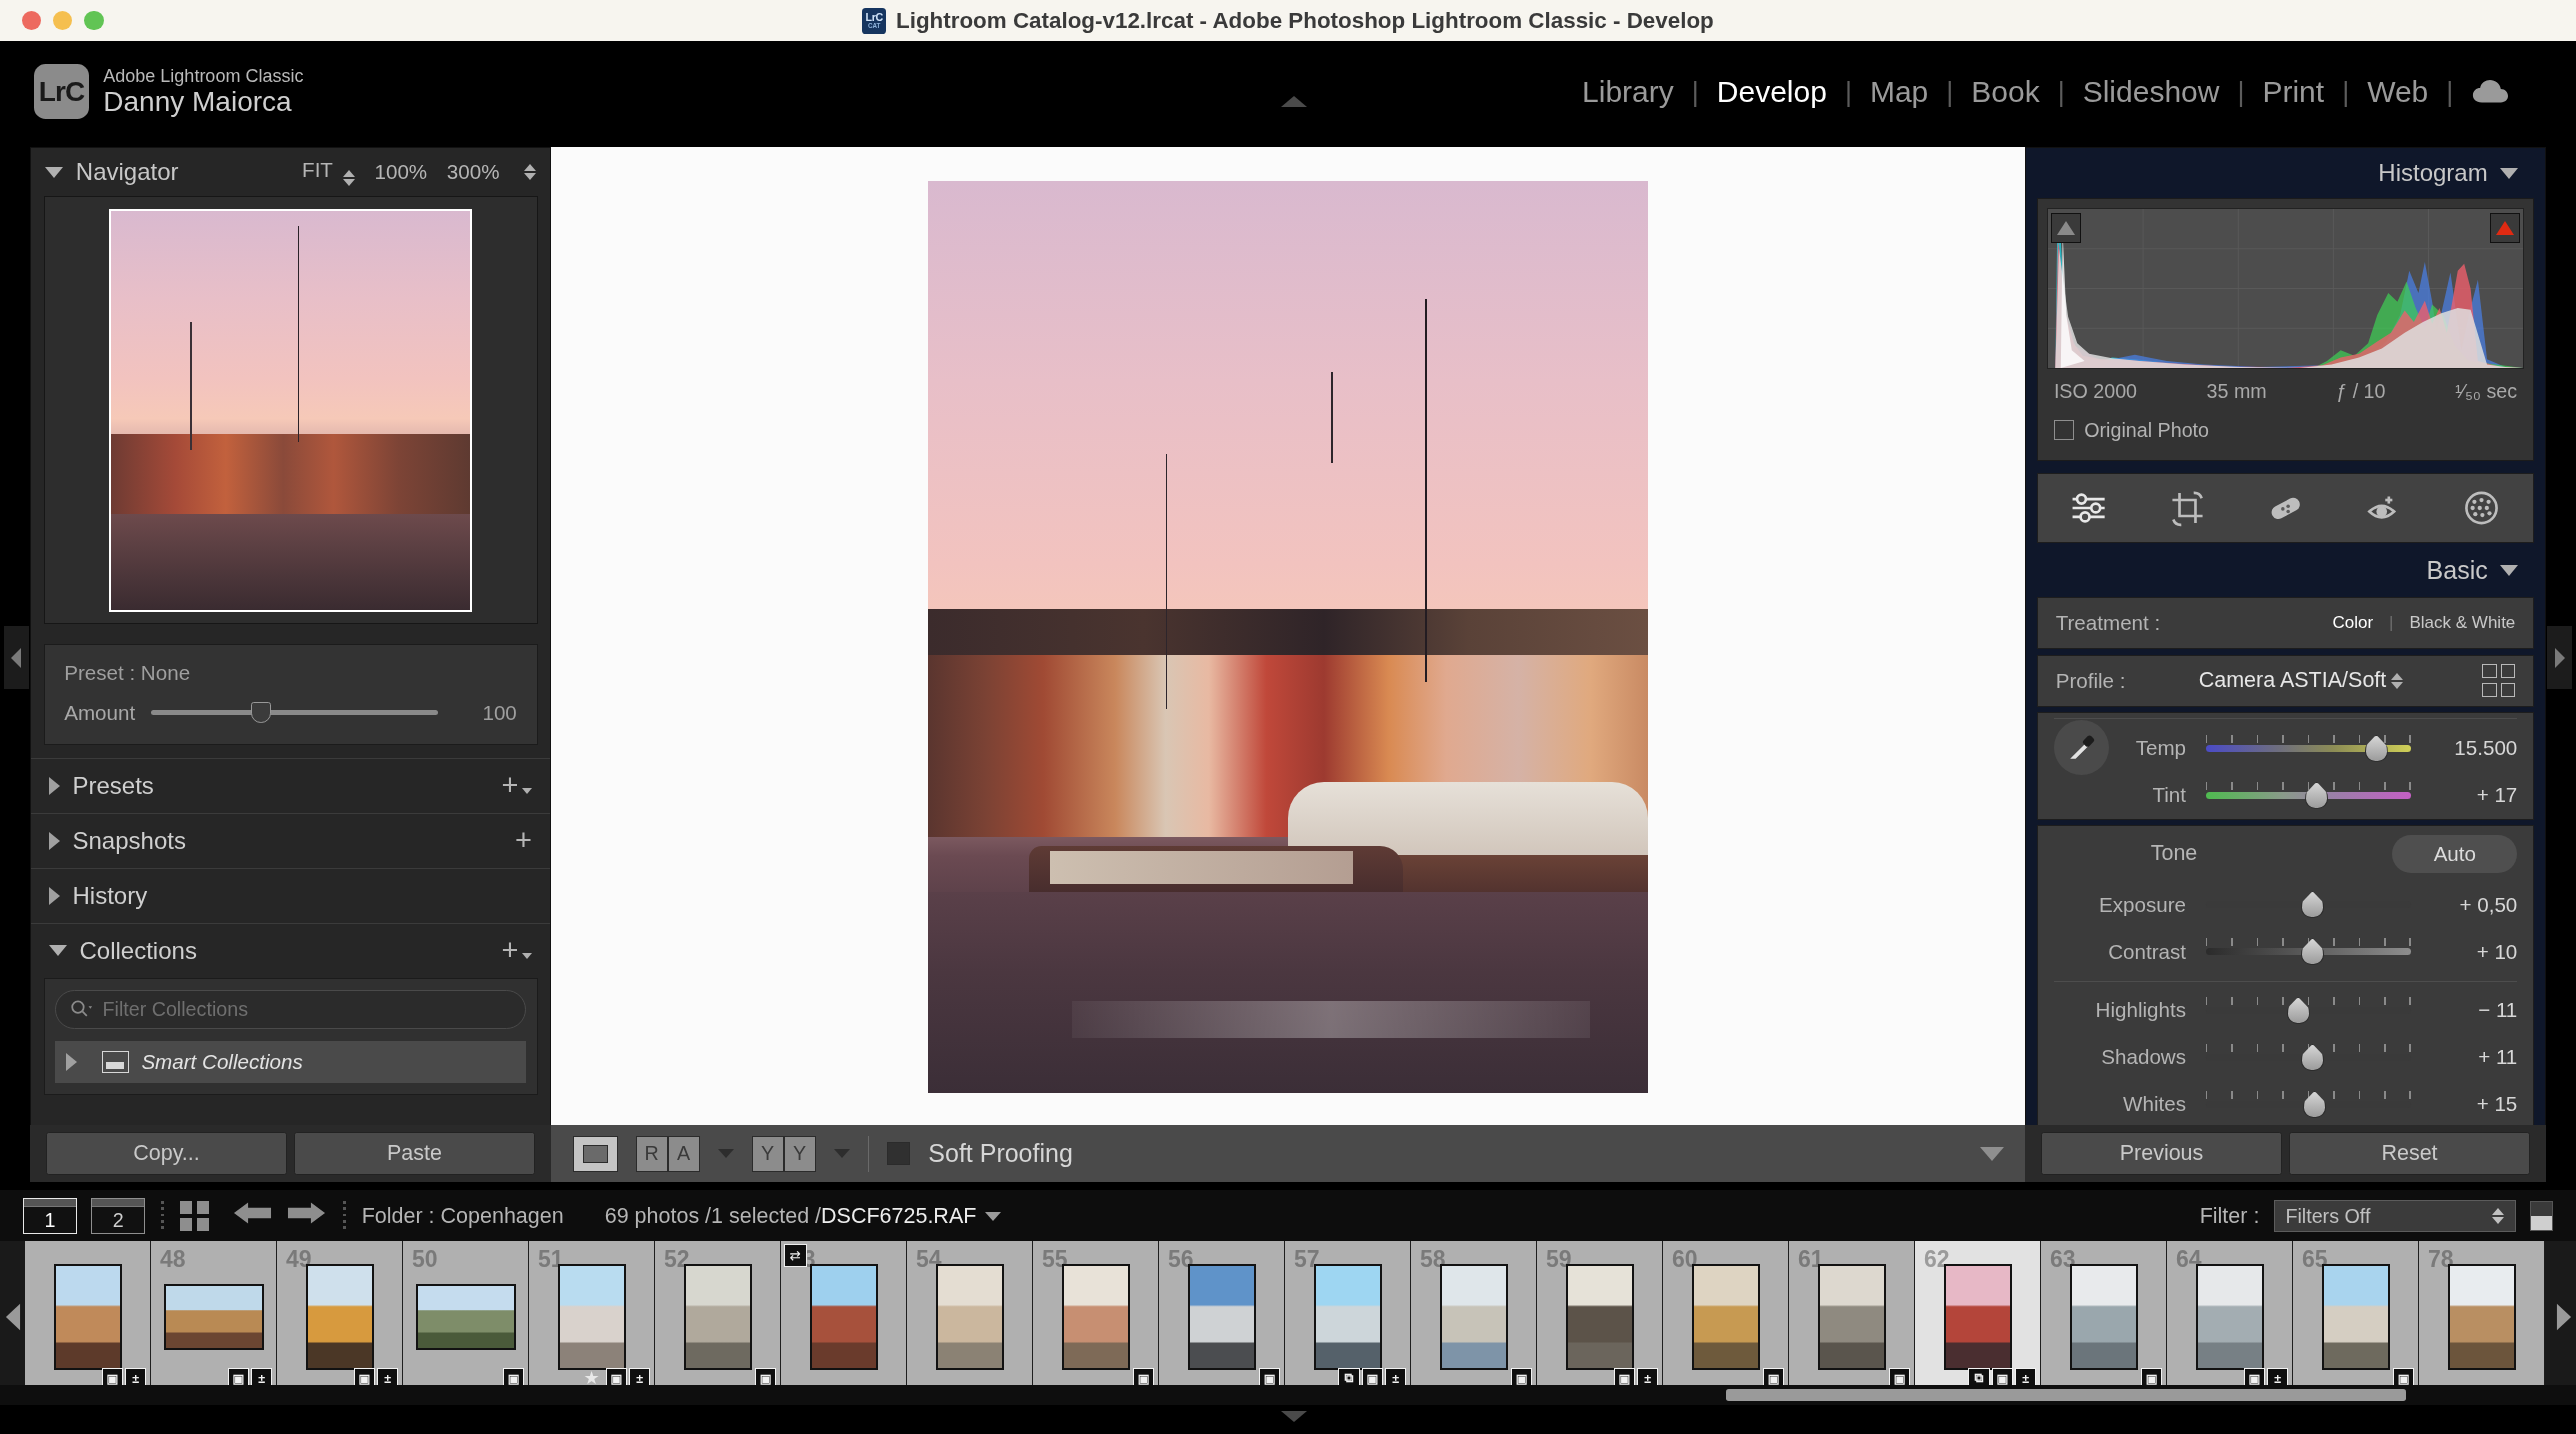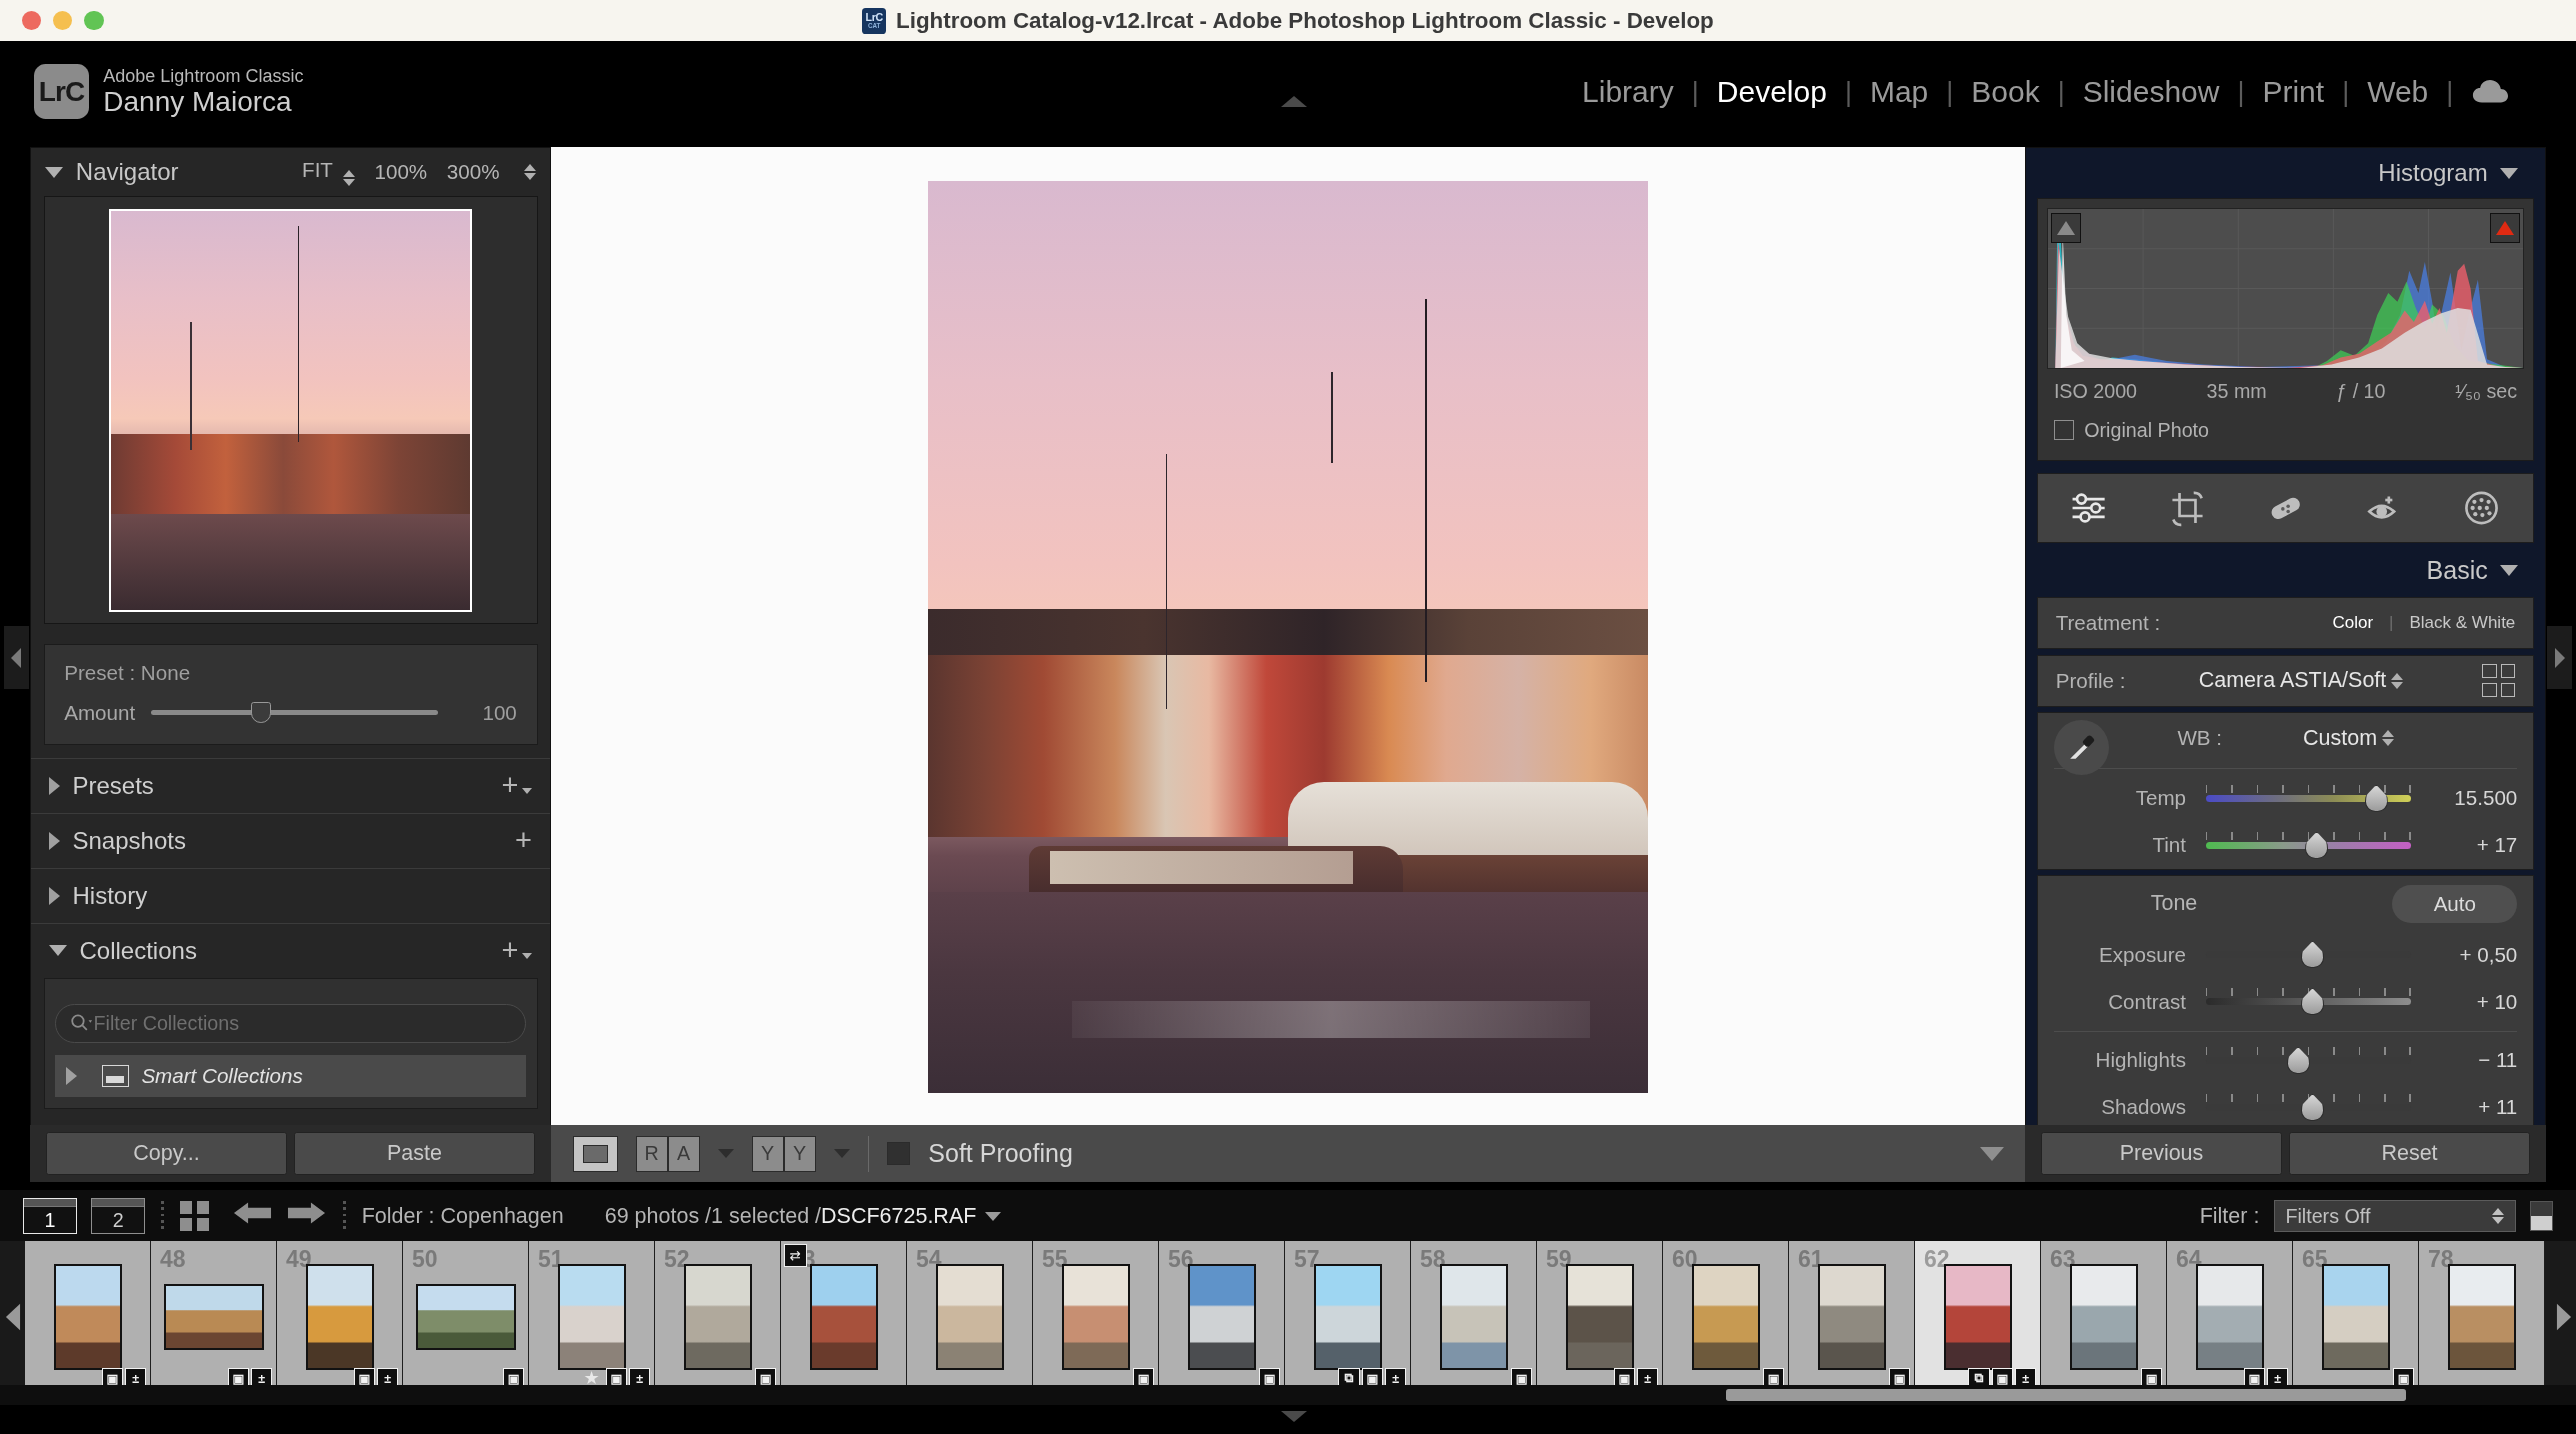--- a/index.html
+++ b/index.html
@@ -90,21 +90,21 @@
   .amount-val { width:63px; text-align:right; color:#9f9f9f; }
 
   .accordion { margin-top:12.5px; }
   .acc-row { display:flex; align-items:center; height:55px; padding:0 18px; color:#cfcfcf; font-size:24px; border-top:0.9px solid #3b3b3b; }
   .acc-row .plus { margin-left:auto; color:#b5b5b5; font-size:29px; font-weight:300; display:flex; align-items:center; gap:3.6px; }
   .plus .pchev { width:0;height:0;border-left:5.4px solid transparent;border-right:5.4px solid transparent;border-top:6.3px solid #b0b0b0; margin-top:10.7px; }
 
   .collections-body { background:#303030; border:0.9px solid #1b1b1b; margin:0 12.5px; padding:10.7px; }
   .filter-field {
     height:39px; border:0.9px solid #4a4a4a; border-radius:19.7px; background:#2b2b2b;
-    display:flex; align-items:center; padding:0 14.3px; color:#6f6f6f; font-size:19.7px;margin-top:14px;
+    display:flex; align-items:center; padding:0 14.3px; gap:9px; color:#6f6f6f; font-size:19.7px;
   }
   .smart-row { display:flex; align-items:center; gap:12.5px; margin-top:12.5px; background:#4a4a4a; padding:9px 10.7px; color:#e3e3e3; font-size:20.6px;font-style:italic; }
   .box-icon { width:27px;height:21.5px;border:1.8px solid #d8d8d8; position:relative; }
   .box-icon:after { content:""; position:absolute; left:3.6px; right:3.6px; bottom:2.7px; height:7.2px; background:#d8d8d8; }
 
   .copypaste { position:absolute; left:30px; top:1125px; width:521px; height:57px; background:#2a2a2a; display:flex; gap:0; align-items:center; padding:0 12.5px; }
   .lr-btn { flex:1; height:43px; margin:0 3.6px; background:#4a4a4a; border:0.9px solid #222; border-radius:2.7px;
             color:#c9c9c9; font-size:21.5px; display:flex; align-items:center; justify-content:center; }
 
   
@@ -569,28 +569,20 @@
       </div>
     </div>
 
     <div class="sec wb-sec">
       <div class="eyedrop">
         <svg width="36" height="36" viewBox="0 0 40 40">
             <path d="M8 32 l3 -3 l14 -14 l3 3 l-14 14 z" fill="#e3e3e3"></path>
             <rect x="24" y="6" width="9" height="12" rx="3" transform="rotate(45 28 12)" fill="#1c1c1c"></rect>
           </svg>
       </div>
-      <div class="row" style="justify-content:center;">
-        <span style="margin-right:81px;">WB :</span>
-        <span style="color:#e6e6e6;font-size:21.5px;">Custom</span>
-        <span class="stepper">
-            <i class="up"></i>
-            <i class="dn"></i>
-          </span>
-      </div>
       <div class="hr-thin"></div>
 
       <div class="slider-row">
         <span class="slabel">Temp</span>
         <span class="track temp">
           <span class="ticks">
               <i></i>
               <i></i>
               <i></i>
               <i></i>

